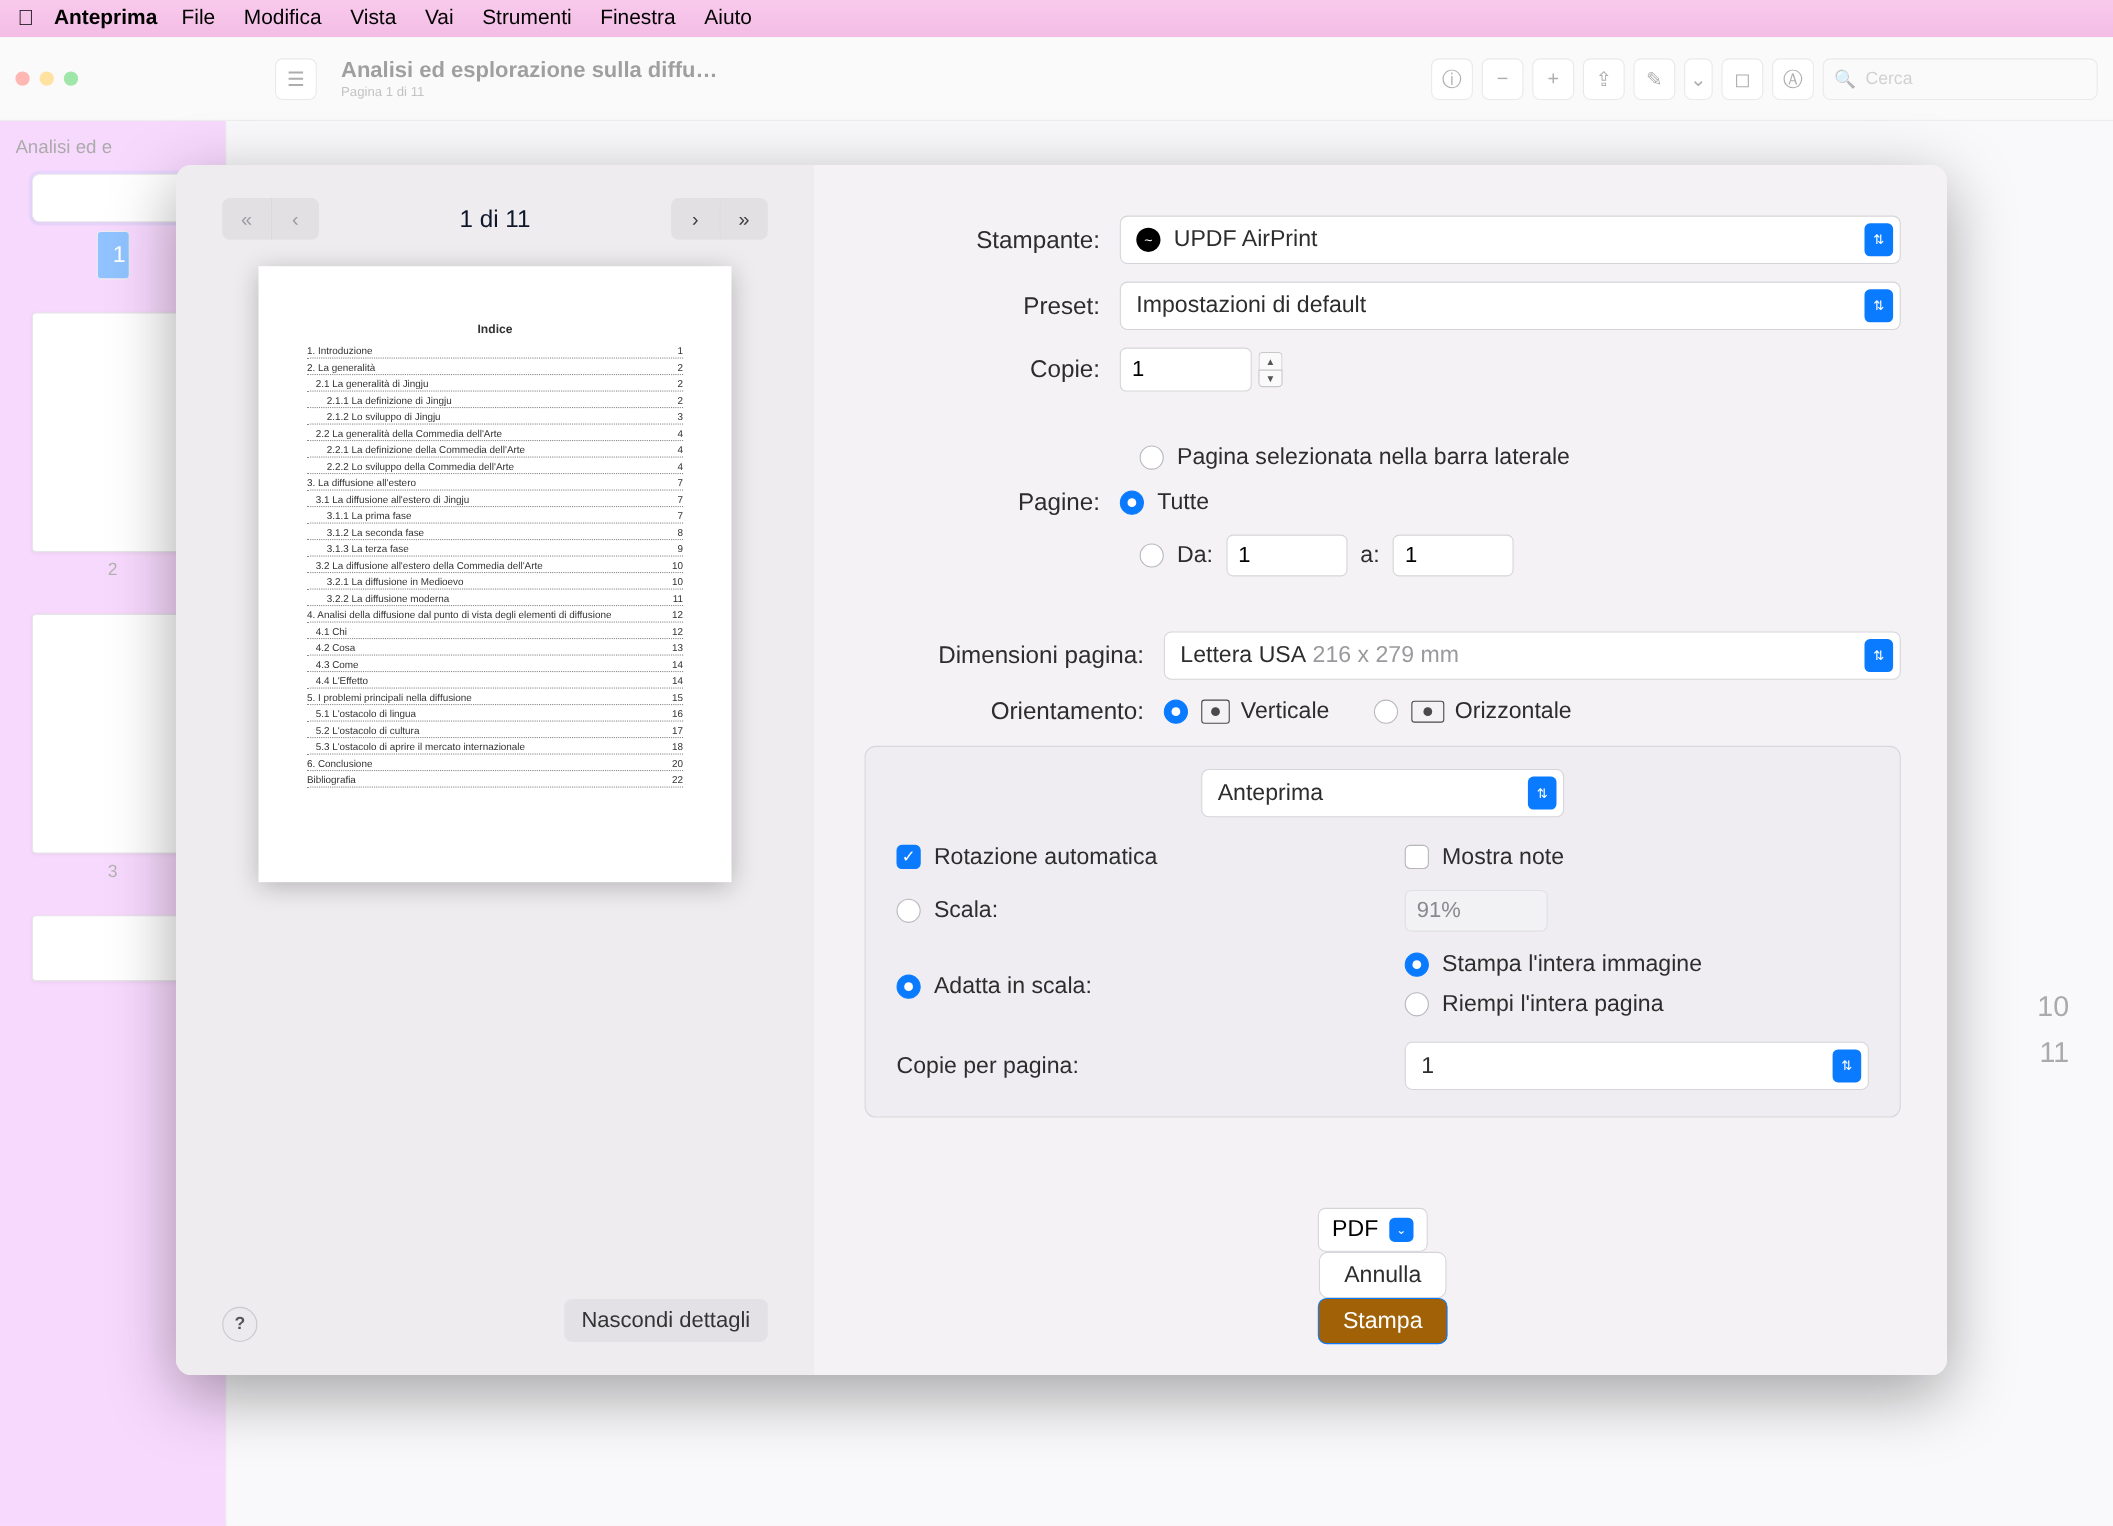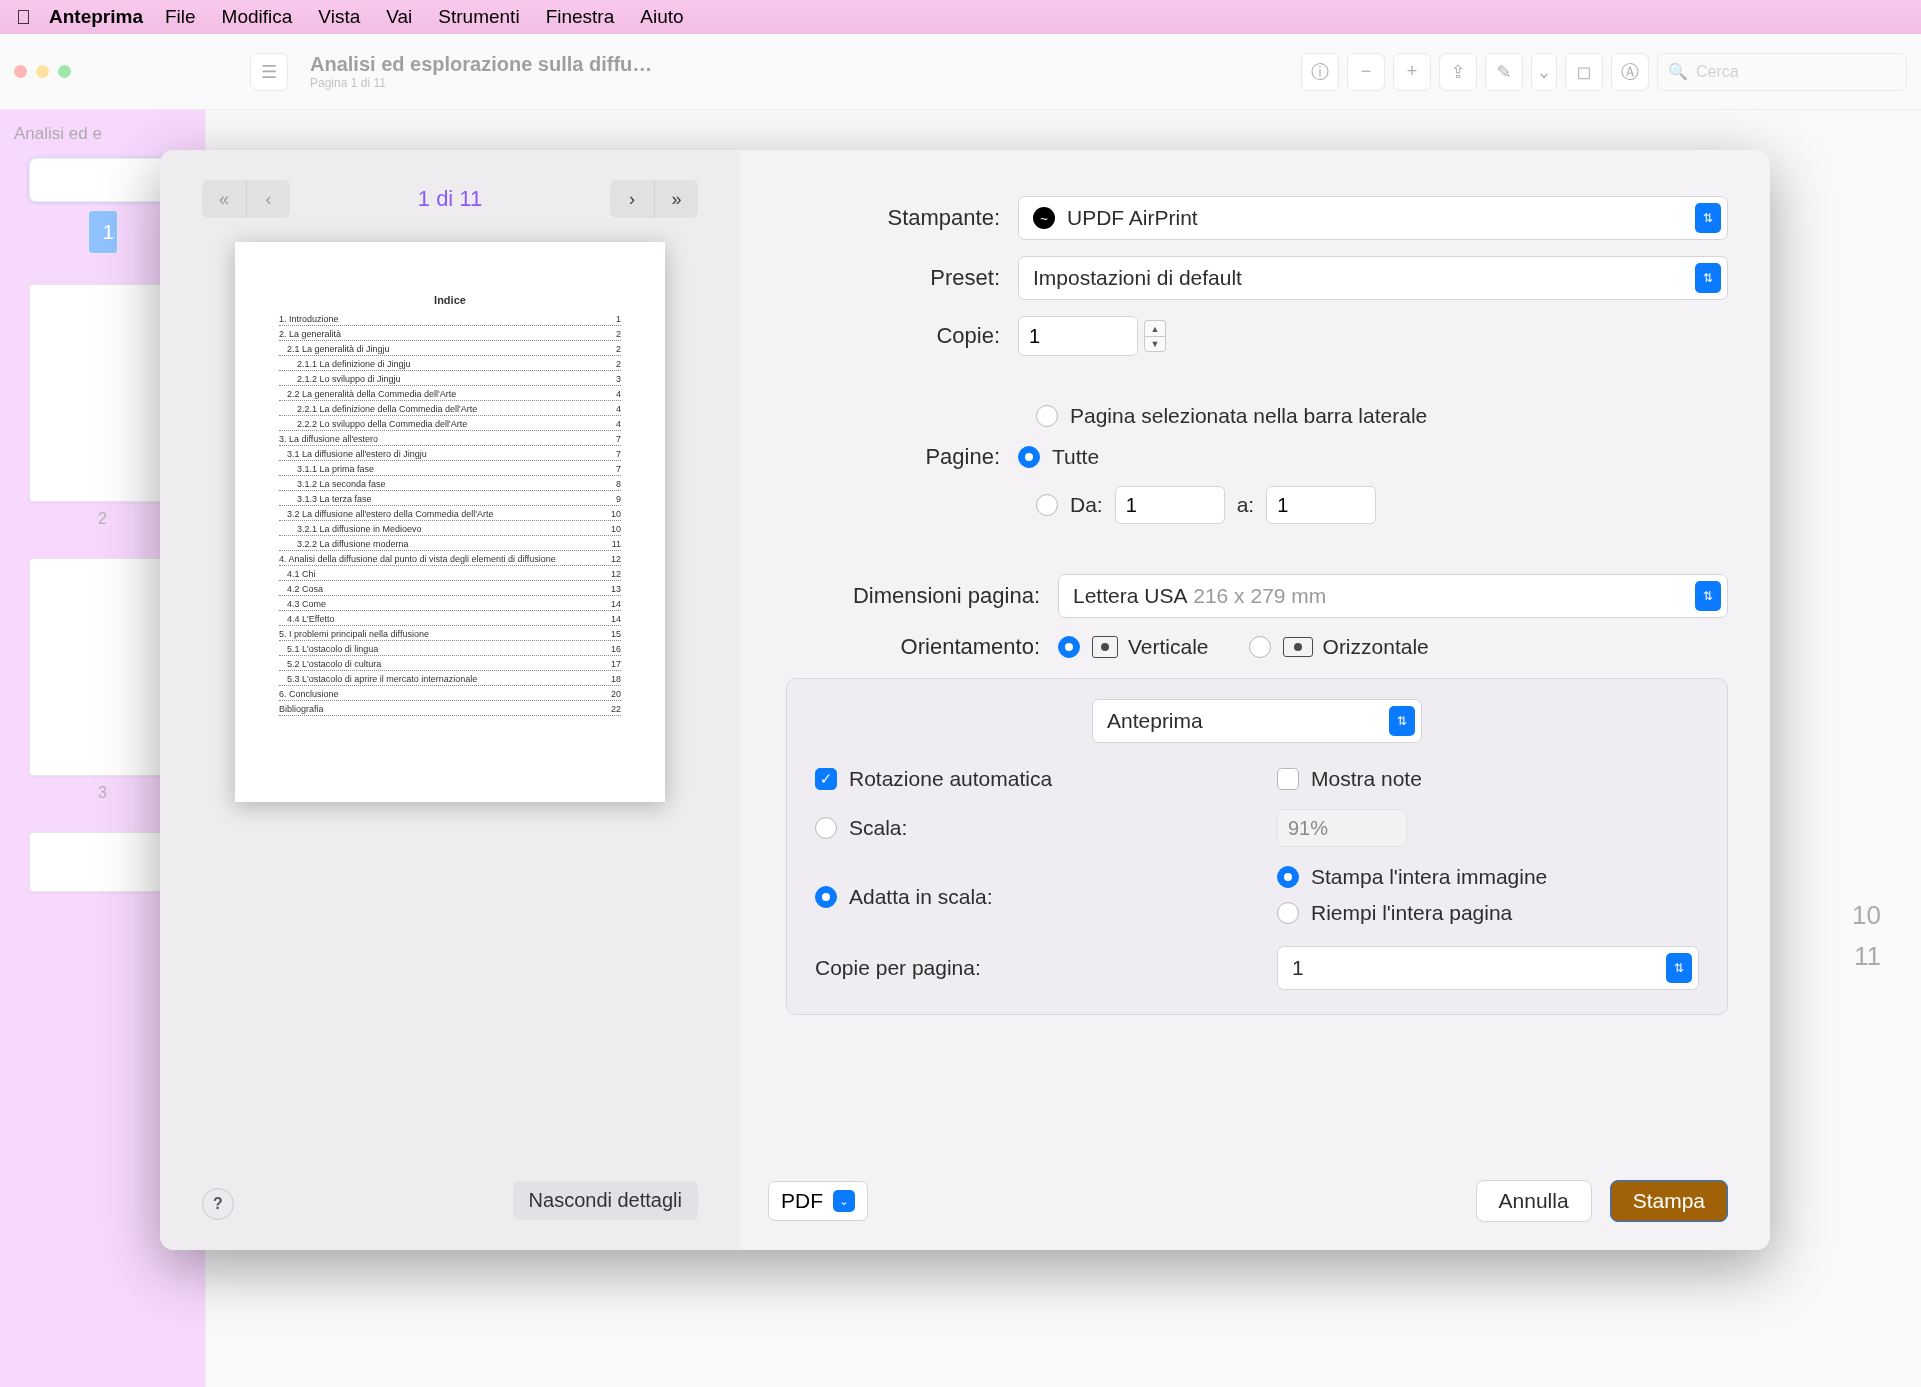--- a/index.html
+++ b/index.html
@@ -43,21 +43,21 @@
 
 .dlg-left  { width: 580px; background: #efecef; padding: 30px 42px 30px 42px; position: relative; display: flex; flex-direction: column; align-items: center; }
 .dlg-right { flex: 1; background: #f4f2f5; padding: 30px 42px 30px 28px; position: relative; }
 
 .nav-row { width: 100%; display: flex; align-items: center; justify-content: space-between; margin-bottom: 24px; }
 .nav-btn { width: 44px; height: 38px; background: #e3e0e4; border-radius: 7px; display: inline-flex; align-items: center; justify-content: center; color: #9b9b9f; font-size: 18px; }
 .nav-btn + .nav-btn { margin-left: 0; }
 .nav-pair { display: flex; gap: 0; }
 .nav-pair .nav-btn:first-child { border-radius: 7px 0 0 7px; }
 .nav-pair .nav-btn:last-child  { border-radius: 0 7px 7px 0; border-left: 1px solid #d2d0d4; }
-.page-ind { font-size: 22px; color: #8b5cf6; }
+.page-ind { font-size: 22px; color: #0f172a; }
 
 .sheet { width: 430px; height: 560px; background: #fff; box-shadow: 0 4px 22px rgba(0,0,0,.25); padding: 52px 44px; font-size: 9px; color: #333; }
 .sheet h4 { text-align: center; font-size: 11px; font-weight: 700; margin-bottom: 8px; }
 .toc-line { border-bottom: 1px dotted #888; display: flex; justify-content: space-between; margin: 3px 0; padding-bottom: 1px; }
 .toc-line.i1 { padding-left: 8px; } .toc-line.i2 { padding-left: 18px; }
 
 .help-btn { position: absolute; left: 42px; bottom: 30px; width: 32px; height: 32px; border: 1px solid #c9c9cc; border-radius: 50%; background: #eceaee; display: flex; align-items: center; justify-content: center; font-weight: 700; color: #555; }
 .hide-btn { position: absolute; right: 42px; bottom: 30px; padding: 8px 16px; font-size: 20px; background: #e3e1e5; border-radius: 7px; color: #333; }
 
 
@@ -86,21 +86,21 @@
 
 
 .inset { margin: 18px 0 0 18px; background: #efedf1; border: 1px solid #d9d7db; border-radius: 10px; padding: 20px 28px 24px; }
 .inset .sel-center { width: 330px; margin: 0 auto 18px; }
 .inset-grid { display: grid; grid-template-columns: 1fr 1fr; row-gap: 18px; column-gap: 40px; align-items: center; }
 .chk { width: 22px; height: 22px; border-radius: 5px; border: 1.5px solid #b7b7bb; margin-right: 12px; background: #fff; display: inline-flex; align-items: center; justify-content: center; font-size: 15px; }
 .chk.checked { background: #0a7bff; border-color: #0a7bff; color: #fff; }
 .scale-in { width: 130px; height: 38px; border: 1px solid #e0e0e3; border-radius: 6px; padding: 0 10px; font-size: 20px; background: #f2f2f4; color: #8a8a8e; }
 .copies-sel { width: 240px; }
 
-.dlg-footer { position: absolute; left: 28px; right: 42px; bottom: 28px; display: flex; align-items: center; }
+.dlg-footer { position: absolute; left: 28px; right: 42px; bottom: 28px; display: flex; align-items: center; flex-direction: column; }
 .pdf-btn { padding: 7px 12px; font-size: 21px; background: #fff; border: 1px solid #d5d5d9; border-radius: 7px; display: inline-flex; align-items: center; gap: 10px; }
 .pdf-btn .chev { width: 22px; height: 22px; background: #0a7bff; border-radius: 5px; color: #fff; display: flex; align-items: center; justify-content: center; font-size: 11px; }
 .dlg-footer .spacer { flex: 1; }
 .btn { padding: 8px 22px; font-size: 21px; border-radius: 8px; margin-left: 18px; text-align: right; }
 .btn.cancel { background: #fff; border: 1px solid #d5d5d9; color: #2d2d2d; }
 .btn.primary { background: #a16207; color: #fff; border: 1px solid #0a7bff; }
 
 .dim-text { color: #9a9a9e; }
 </style>
 </head>

